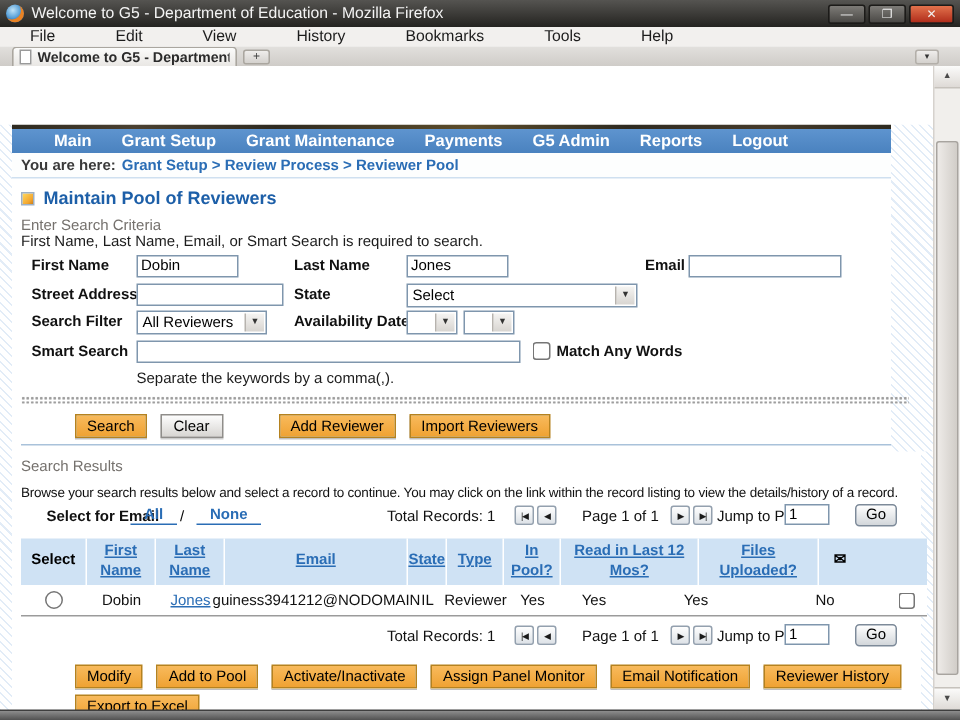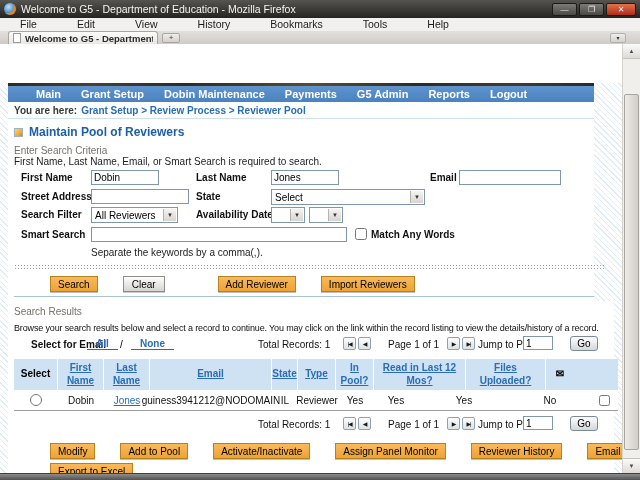--- a/index.html
+++ b/index.html
@@ -101,21 +101,21 @@
   .th { border-right:1px solid #fff; min-height:31px; display:flex; align-items:center;
     justify-content:center; text-align:center; font-size:10px; font-weight:bold; color:#2a6db5;
     line-height:1.25; padding:2px 1px; }
   .th span { text-decoration:underline; }
   .th.plain { color:#000; } .th.plain span { text-decoration:none; }
   .trow { display:flex; background:#fff; height:21px; border-bottom:1px solid #9b9b9b; }
   .td { display:flex; align-items:center; justify-content:center; font-size:10px; color:#111;
     white-space:nowrap; }
   .cell-link { color:#2a6db5; text-decoration:underline; }
 
-  .actions { position:absolute; display:flex; gap:25px;padding-left:34px; }
+  .actions { position:absolute; display:flex; gap:9px;padding-left:34px; }
   .backtop { position:absolute; left:495px; top:417px; font-size:10px; color:#3d85c8; }
 
   
   .sbar { position:absolute; left:622px; top:44px; width:18px; height:429px; background:#f1efec;
     border-left:1px solid #d6d2cd; }
   .sbtn { position:absolute; left:0; width:17px; height:15px; background:linear-gradient(#fbfbfa,#dedad6);
     font-size:6px; color:#4a4a4a; text-align:center; line-height:15px; }
   .sup { top:0; border-bottom:1px solid #c6c2bc; }
   .sdn { bottom:0; border-top:1px solid #c6c2bc; }
   .sthumb { position:absolute; left:1px; top:50px; width:15px; height:356px;
@@ -159,21 +159,21 @@
   <div class="vp">
     <div class="abs hatch" style="left:0;top:0;width:8px;height:429px;"></div>
     <div class="abs hatch" style="left:594px;top:0;width:28px;height:218px;"></div>
     <div class="abs hatch" style="left:614px;top:218px;width:8px;height:211px;"></div>
 
     <div class="banner"></div>
 
     <div class="nav">
       <span class="nav-item">Main</span>
       <span class="nav-item">Grant Setup</span>
-      <span class="nav-item">Dobin Maintenance</span>
+      <span class="nav-item">Grant Maintenance</span>
       <span class="nav-item">Payments</span>
       <span class="nav-item">G5 Admin</span>
       <span class="nav-item">Reports</span>
       <span class="nav-item">Logout</span>
     </div>
 
     <div class="crumb">
       <span class="crumb-prefix">You are here:</span>
       <span class="crumb-path">Grant Setup &gt; Review Process &gt; Reviewer Pool</span>
     </div>
@@ -314,22 +314,22 @@
       <span class="ptext" style="left:478px;top:3px;">Jump to Page</span>
       <input class="jump" style="left: 523px; top: 0px;" value="1">
       <button class="gobtn" style="left:570px;top:0;">Go</button>
     </div>
 
     <div class="actions" style="left:16px;top:360px;">
       <button class="obtn">Modify</button>
       <button class="obtn">Add to Pool</button>
       <button class="obtn">Activate/Inactivate</button>
       <button class="obtn">Assign Panel Monitor</button>
+      <button class="obtn">Email Notification</button>
       <button class="obtn">Reviewer History</button>
-      <button class="obtn">Email Notification</button>
     </div>
     <div class="actions" style="left:16px;top:380px;">
       <button class="obtn">Export to Excel</button>
     </div>
 
     <span class="backtop">^ Back to Top</span>
 
     <svg class="abs" style="left:558px;top:409px;" width="40" height="20">
       <path d="M0,20 C12,10 20,5 40,3 L40,20 Z" fill="#e8863a"></path>
       <path d="M8,20 C18,12 26,9 40,8 L40,20 Z" fill="#cf6f2b"></path>

